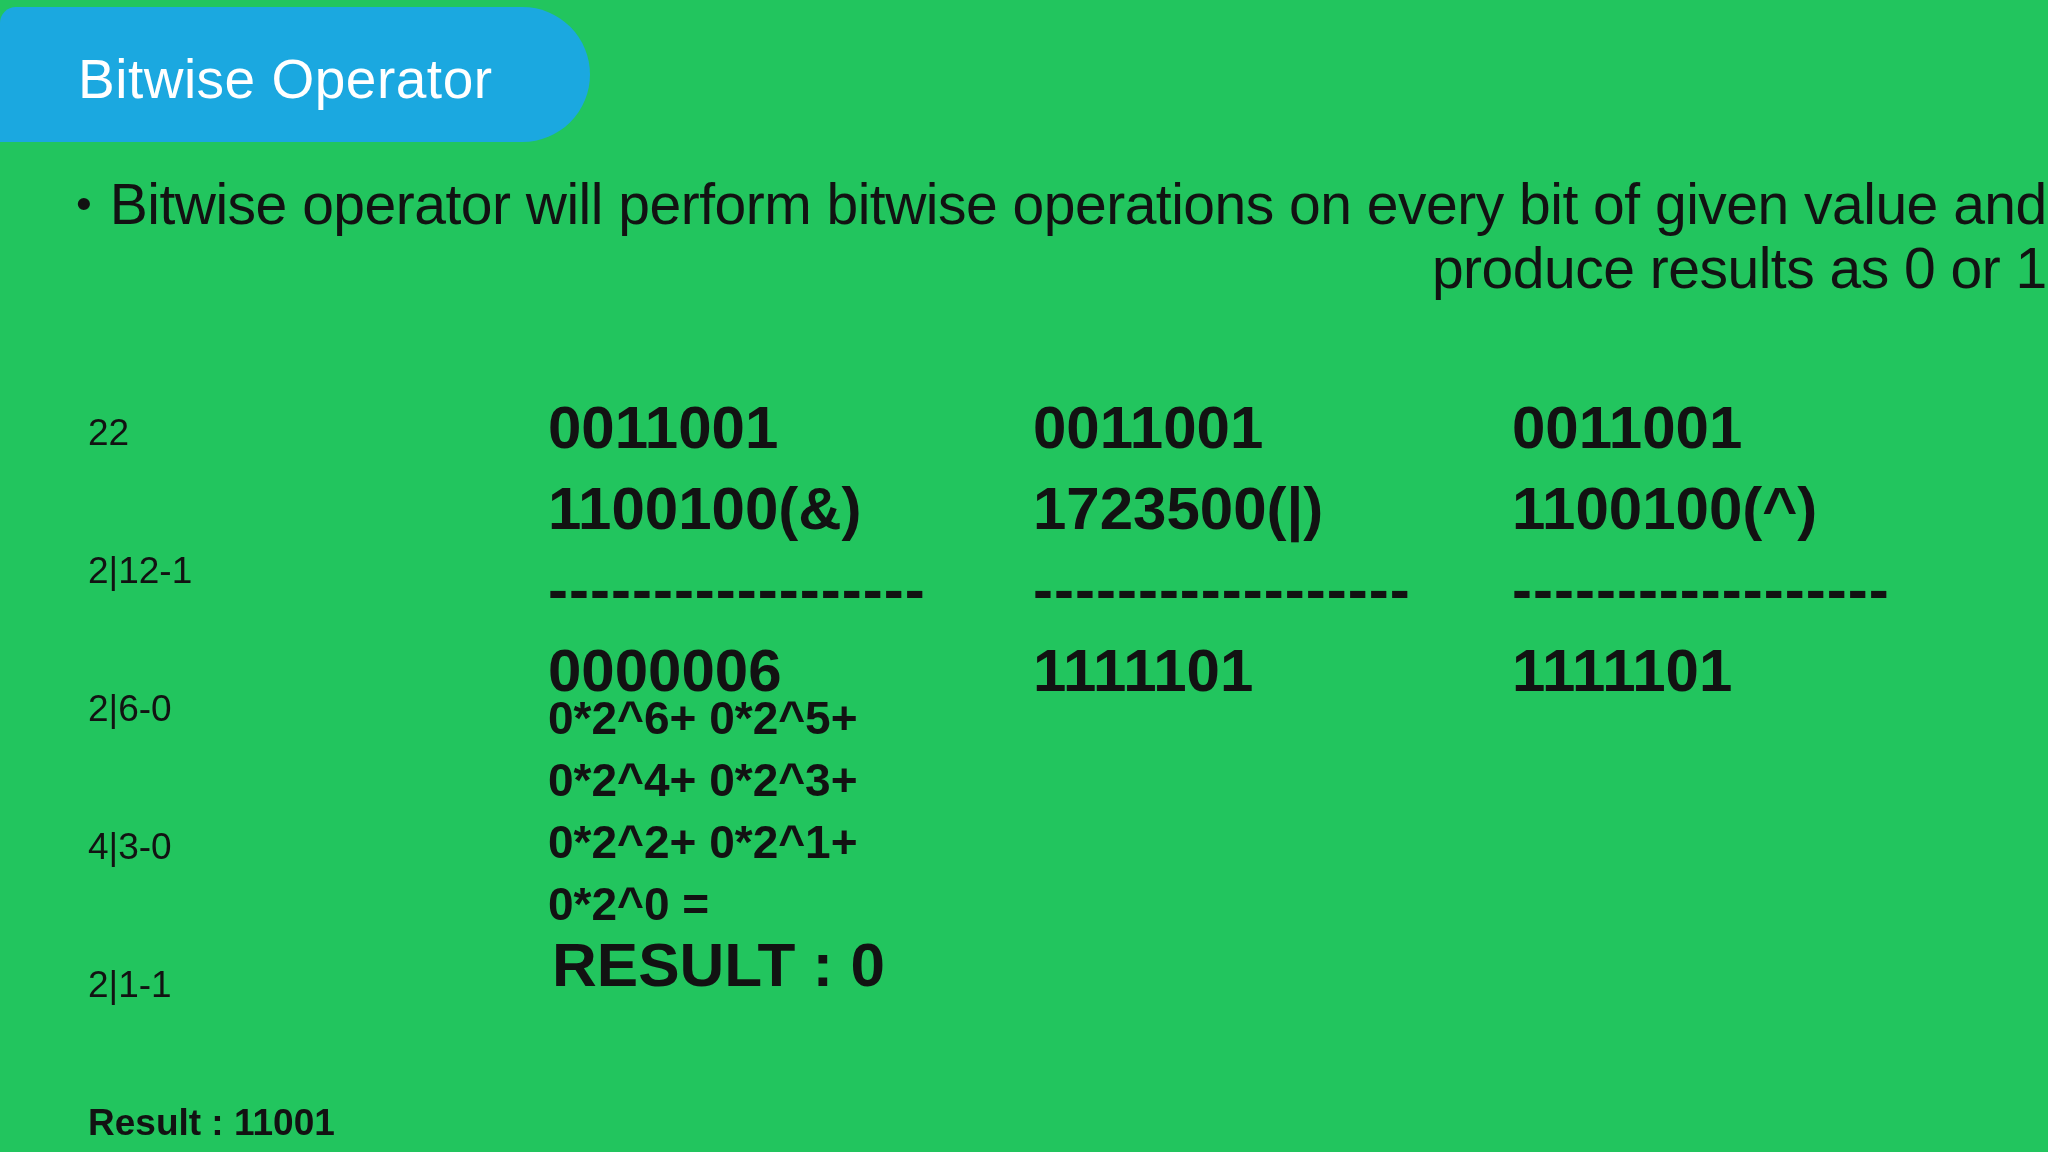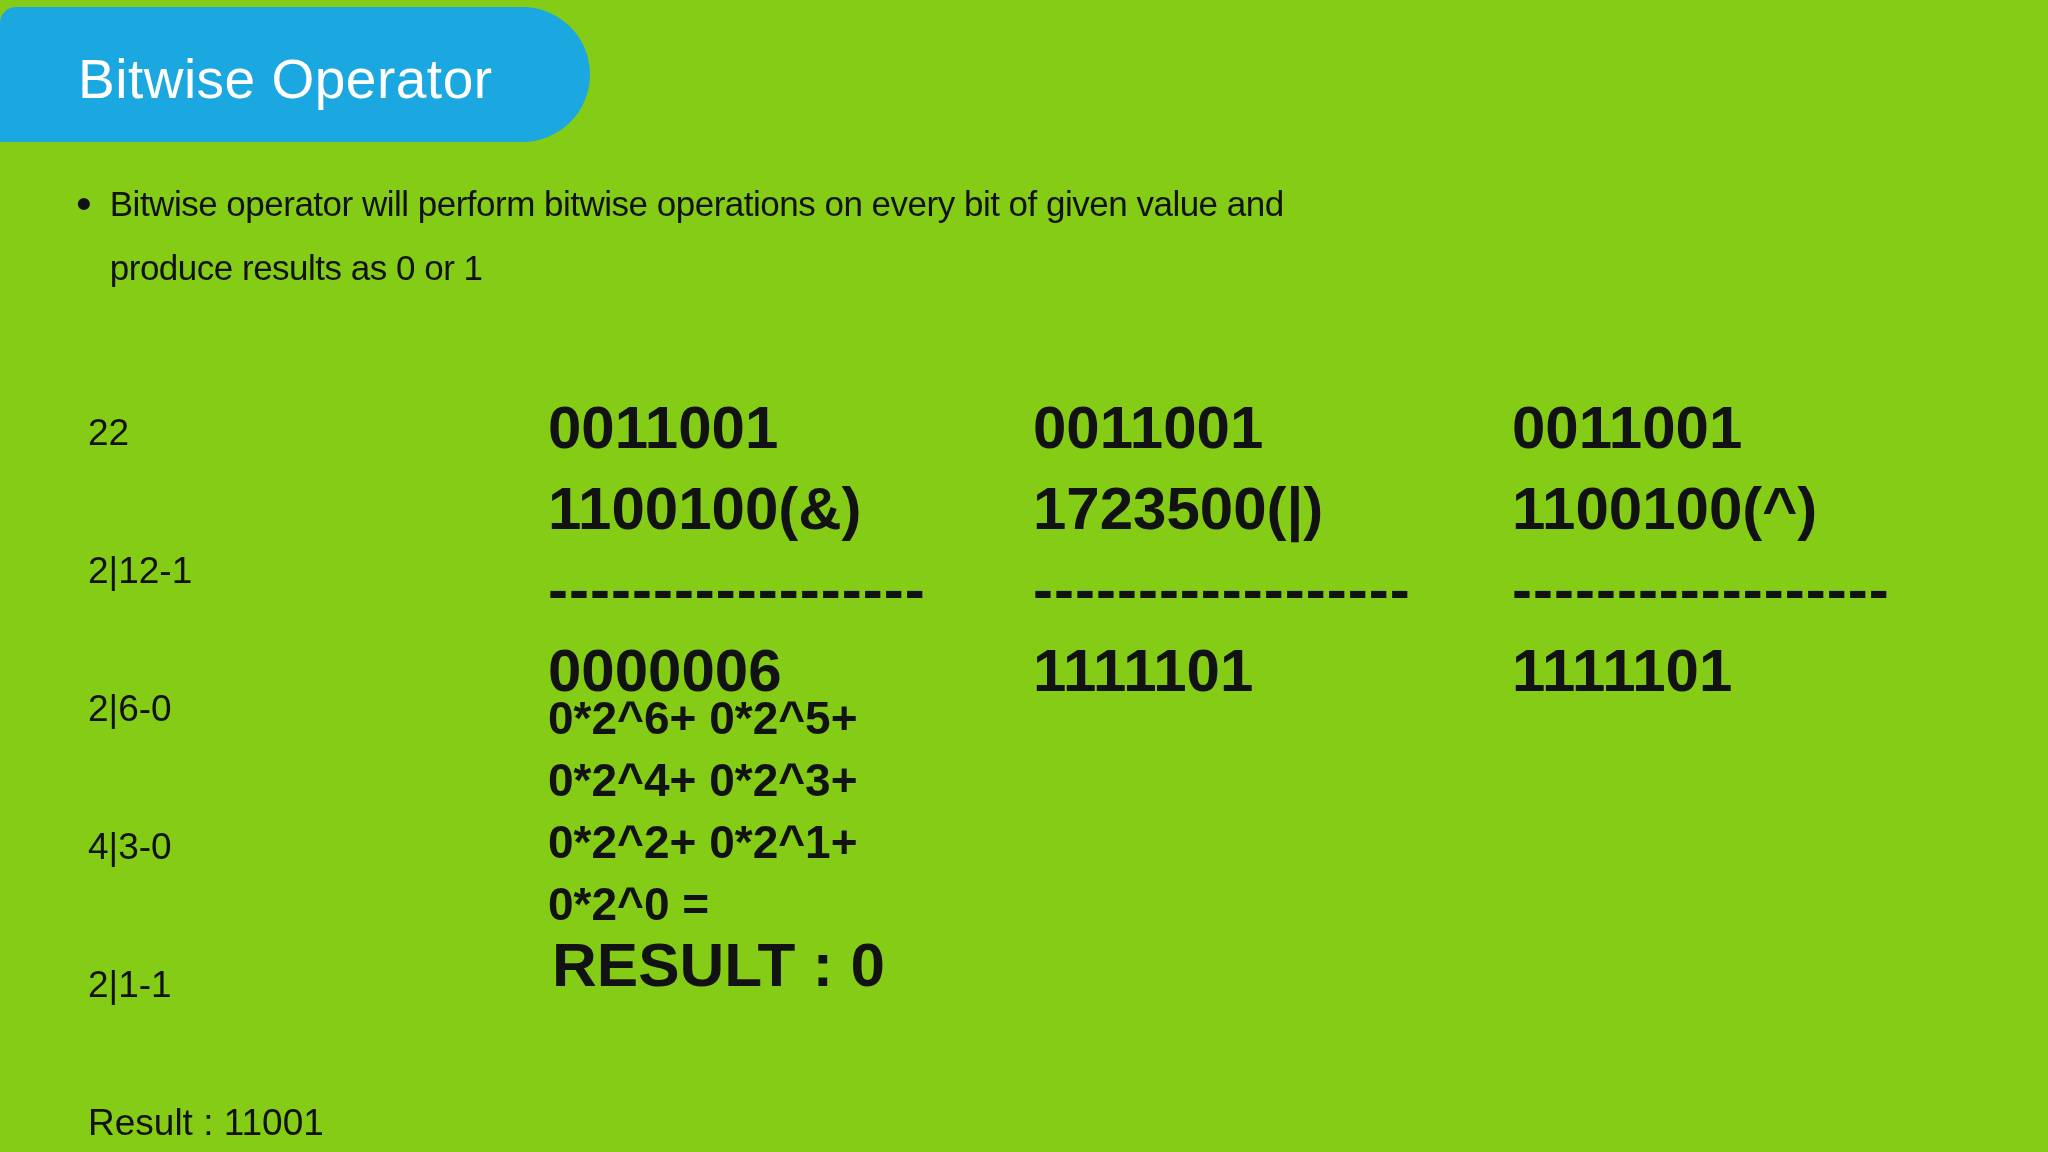--- a/index.html
+++ b/index.html
@@ -5,21 +5,21 @@
   html, body {
     margin: 0;
     padding: 0;
     background: #ffffff;
     font-family: "Liberation Sans", "DejaVu Sans", sans-serif;
   }
   .slide {
     position: relative;
     width: 2048px;
     height: 1152px;
-    background: #84cc16;
+    background: #22c55e;
     overflow: hidden;
     color: #121212;
   }
 
   
   .title-bar {
     position: absolute;
     left: 0;
     top: 7px;
     width: 590px;
@@ -46,37 +46,38 @@
     top: 172px;
     display: flex;
     align-items: flex-start;
   }
   .bullet-dot {
     font-size: 45px;
     line-height: 64px;
     margin-right: 18px;
   }
   .bullet-text {
-    font-size: 35px;
+    font-size: 57px;
     line-height: 64px;
     letter-spacing: -0.5px;
     white-space: nowrap;
+    text-align: right;
   }
 
   
   .divsteps {
     position: absolute;
     left: 88px;
     top: 318px;
     font-size: 37px;
     line-height: 46px;
     white-space: pre;
   }
   .divsteps .result-line {
-    font-weight: normal;
+    font-weight: bold;
   }
 
   
   .op-col {
     position: absolute;
     top: 351px;
     font-size: 60px;
     font-weight: bold;
     line-height: 81px;
     white-space: nowrap;

